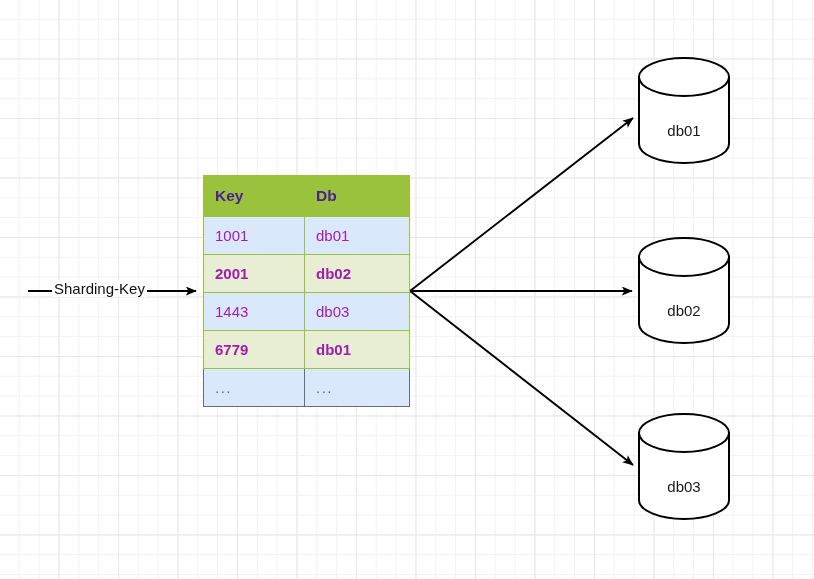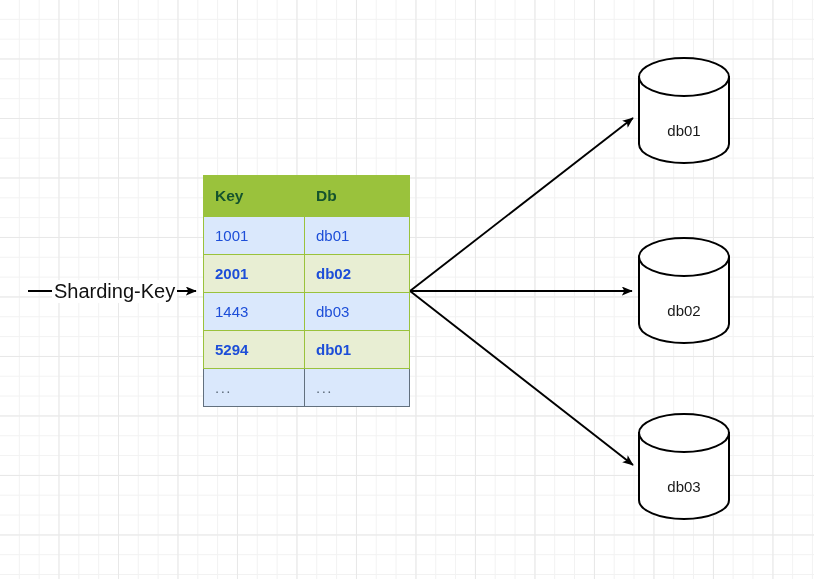--- a/index.html
+++ b/index.html
@@ -49,28 +49,28 @@
     height: 38px;
     padding: 0 11px;
     font-size: 15px;
     text-align: left;
     box-sizing: border-box;
     overflow: hidden;
     white-space: nowrap;
   }
   .map-table th {
     background: #9ac23c;
-    color: #14532d;
+    color: #4c1d95;
     font-weight: bold;
     font-size: 15.5px;
     border: 1px solid #9ac23c;
     height: 41px;
   }
   .map-table td {
-    color: #1d4ed8;
+    color: #a21caf;
     border: 1px solid #9ac23c;
   }
   tr.row-blue td { background: #dae8fc; }
   tr.row-green td { background: #e8eed3; font-weight: bold; }
   tr.row-last td {
     background: #dae8fc;
     border: 1px solid #62707e;
     color: #5d6b7a;
     letter-spacing: 1.5px;
   }
@@ -88,21 +88,21 @@
   }
   #db-label-0 { left: 639px; top: 122px; }
   #db-label-1 { left: 639px; top: 302px; }
   #db-label-2 { left: 639px; top: 478px; }
 
   
   .sharding-label {
     position: absolute;
     left: 52px;
     top: 280px;
-    font-size: 20px;
+    font-size: 15px;
     color: #111111;
     background: #ffffff;
     padding: 0 2px;
     white-space: nowrap;
   }
 </style>
 </head>
 <body>
 
 <div id="canvas">
@@ -162,21 +162,21 @@
       </tr>
       <tr class="row-green">
         <td class="col-key">2001</td>
         <td class="col-db">db02</td>
       </tr>
       <tr class="row-blue">
         <td class="col-key">1443</td>
         <td class="col-db">db03</td>
       </tr>
       <tr class="row-green">
-        <td class="col-key">5294</td>
+        <td class="col-key">6779</td>
         <td class="col-db">db01</td>
       </tr>
       <tr class="row-last">
         <td class="col-key">...</td>
         <td class="col-db">...</td>
       </tr>
     </tbody>
   </table>
 
   <div id="db-label-0" class="db-label">db01</div>

